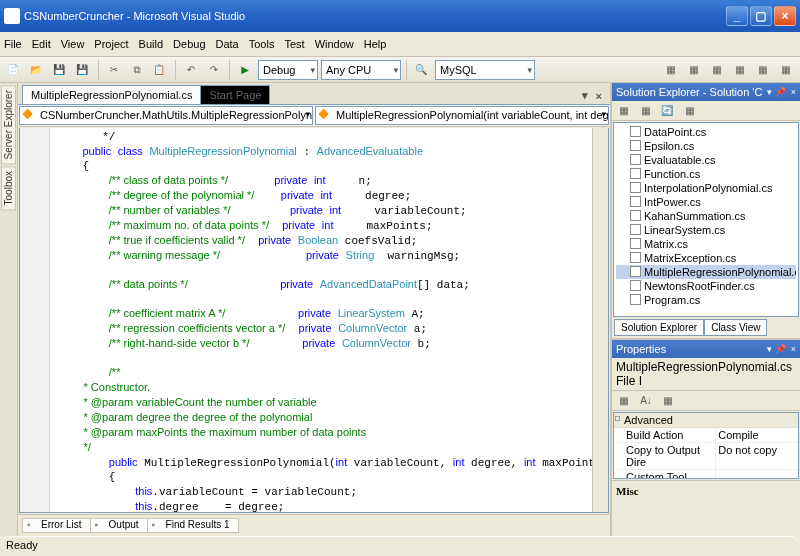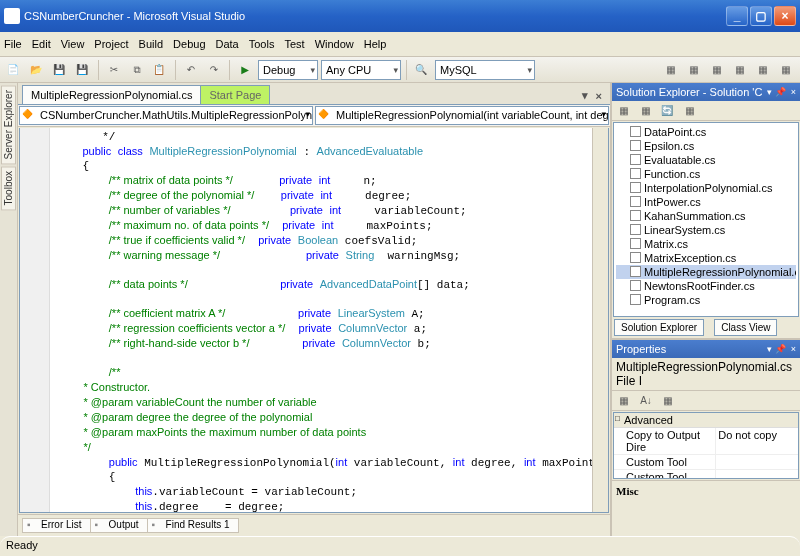--- a/index.html
+++ b/index.html
@@ -17,21 +17,21 @@
 .tb-btn { width: 20px; height: 20px; border: 1px solid transparent; display:flex;align-items:center;justify-content:center; font-size:10px; color:#5a5a5a;}
 .tb-drop { height: 20px; border: 1px solid #7f9db9; background: #fff; padding: 0 14px 0 4px; position:relative; min-width:60px; display:flex;align-items:center;}
 .tb-drop::after { content:"▾"; position:absolute; right:2px; font-size:9px; color:#555;}
 .tb-sep { width:1px; height:20px; background:#cac3b5; margin:0 2px;}
 .main { flex: 1; display: flex; min-height: 0; }
 .leftrail { width: 18px; background: #e6e3d5; border-right: 1px solid #cac3b5; display:flex; flex-direction:column; align-items:center; gap:2px; padding-top:2px;}
 .leftrail .rail-tab { writing-mode: vertical-lr; transform: rotate(180deg); padding:4px 1px; font-size:10px; color:#333; background:#f5f3ea; border:1px solid #cac3b5;}
 .editor-area { flex: 1; display: flex; flex-direction: column; border-right: 2px solid #cac3b5; min-width:0; }
 .doc-tabs { height: 22px; background: #e6e3d5; display: flex; align-items: end; padding: 2px 4px 0; gap: 0; border-bottom: 1px solid #7f9db9;}
 .doc-tab { padding: 3px 8px; background: #fcfcfa; border: 1px solid #7f9db9; border-bottom: none; font-size: 11px; margin-right:-1px;}
-.doc-tab.inactive { background:#bef264; color:#666;}
+.doc-tab.inactive { background:#000000; color:#666;}
 .doc-tabs .spacer { flex:1; }
 .doc-x { padding:2px 4px; color:#555; font-weight:bold;}
 .nav-combos { height: 22px; display: flex; border-bottom: 1px solid #cac3b5; background:#f4f3ee;}
 .nav-combo { flex:1; border: 1px solid #7f9db9; margin: 1px; background:#fff; padding:2px 4px 2px 20px; position:relative; overflow:hidden; white-space:nowrap;}
 .nav-combo::before { content:"🔶"; position:absolute; left:2px; font-size:9px;}
 .nav-combo::after { content:"▾"; position:absolute; right:2px; font-size:9px; }
 .code-wrap { flex:1; display:flex; overflow:hidden; background:#fff; border:1px solid #7f9db9; margin:1px; border-top:none;}
 .gutter { width:30px; background:#f0f0f0; border-right:1px solid #ddd; }
 pre.code { flex:1; font-family: Consolas, 'Courier New', monospace; font-size: 11px; line-height: 14px; padding: 2px 0 2px 6px; white-space: pre; overflow: hidden; color:#000;}
 .kw { color:#0000ff; }
@@ -39,21 +39,21 @@
 .cm { color:#008000; }
 .right-panels { width: 188px; display: flex; flex-direction: column; }
 .panel-titlebar { height: 18px; background: linear-gradient(to bottom,#4a7dce,#3a6ab8); color:#fff; display:flex; align-items:center; padding:0 4px; font-size:11px; gap:4px;}
 .panel-titlebar .ptitle { flex:1; overflow:hidden; white-space:nowrap;}
 .panel-titlebar .pbtn { font-size:9px; cursor:default;}
 .panel-toolbar { height: 20px; background:#ece9d8; border-bottom:1px solid #cac3b5; display:flex; align-items:center; padding:0 2px; gap:2px;}
 .tree { flex:1; background:#fff; border:1px solid #7f9db9; margin:1px; overflow-y:auto; padding:2px; font-size:11px; min-height:0;}
 .tree-item { padding:1px 0 1px 28px; white-space:nowrap; position:relative; overflow:hidden;}
 .tree-item .ico { position:absolute; left:14px; width:11px; height:11px; background:#fff; border:1px solid #888; top:1px;}
 .tree-item.sel { background:#c1d2ee; }
-.panel-bottom-tabs { height:20px; background:#ece9d8; display:flex; align-items:center; padding:0 2px; gap:10px;}
+.panel-bottom-tabs { height:20px; background:#ece9d8; display:flex; align-items:center; padding:0 2px; gap:0;}
 .panel-bottom-tabs .ptab { padding:2px 6px; background:#fcfcfa; border:1px solid #7f9db9; font-size:10px;}
 .props { background:#fff; border:1px solid #7f9db9; margin:1px; flex:1; overflow:auto; font-size:10px;}
 .props-header { background:#ece9d8; padding:2px 4px; border-bottom:1px solid #cac3b5; font-size:12px;}
 .props-tools { height:20px; background:#ece9d8; border-bottom:1px solid #cac3b5; display:flex; padding:0 2px; gap:2px; align-items:center;}
 .props-cat { background:#ece9d8; padding:1px 2px 1px 10px; font-weight:normal; border-bottom:1px solid #ddd; position:relative;}
 .props-cat::before { content:"□"; position:absolute; left:1px; font-size:8px;}
 .props-row { display:flex; border-bottom:1px solid #eee;}
 .props-row .k { width:55%; padding:1px 2px 1px 12px; background:#fff;}
 .props-row .v { width:45%; padding:1px 2px; border-left:1px solid #eee; overflow:hidden; white-space:nowrap;}
 .props-desc { height:56px; background:#ece9d8; border-top:1px solid #cac3b5; padding:4px; font-weight:bold;font-family:Liberation Serif, serif;}
@@ -136,21 +136,21 @@
     </div>
     <div class="nav-combos">
       <div class="nav-combo">CSNumberCruncher.MathUtils.MultipleRegressionPolynomial</div>
       <div class="nav-combo">MultipleRegressionPolynomial(int variableCount, int degree, int maxPo</div>
     </div>
     <div class="code-wrap">
       <div class="gutter"></div>
 <pre class="code">       */
     <span class="kw">public</span> <span class="kw">class</span> <span class="typ">MultipleRegressionPolynomial</span> : <span class="typ">AdvancedEvaluatable</span>
     {
-        <span class="cm">/** matrix of data points */</span>       <span class="kw">private</span> <span class="kw">int</span>     n;
+        <span class="cm">/** class of data points */</span>       <span class="kw">private</span> <span class="kw">int</span>     n;
         <span class="cm">/** degree of the polynomial */</span>    <span class="kw">private</span> <span class="kw">int</span>     degree;
         <span class="cm">/** number of variables */</span>         <span class="kw">private</span> <span class="kw">int</span>     variableCount;
         <span class="cm">/** maximum no. of data points */</span>  <span class="kw">private</span> <span class="kw">int</span>     maxPoints;
         <span class="cm">/** true if coefficients valid */</span>  <span class="kw">private</span> <span class="typ">Boolean</span> coefsValid;
         <span class="cm">/** warning message */</span>             <span class="kw">private</span> <span class="typ">String</span>  warningMsg;
 
         <span class="cm">/** data points */</span>              <span class="kw">private</span> <span class="typ">AdvancedDataPoint</span>[] data;
 
         <span class="cm">/** coefficient matrix A */</span>           <span class="kw">private</span> <span class="typ">LinearSystem</span> A;
         <span class="cm">/** regression coefficients vector a */</span>  <span class="kw">private</span> <span class="typ">ColumnVector</span> a;
@@ -223,20 +223,24 @@
       </div>
       <div class="props-header">MultipleRegressionPolynomial.cs File I</div>
       <div class="props-tools">
         <div class="tb-btn">▦</div>
         <div class="tb-btn">A↓</div>
         <div class="tb-btn">▦</div>
       </div>
       <div class="props">
         <div class="props-cat">Advanced</div>
         <div class="props-row">
+            <div class="k">Build Action</div>
+            <div class="v">Compile</div>
+          </div>
+        <div class="props-row">
             <div class="k">Copy to Output Dire</div>
             <div class="v">Do not copy</div>
           </div>
         <div class="props-row">
             <div class="k">Custom Tool</div>
             <div class="v"></div>
           </div>
         <div class="props-row">
             <div class="k">Custom Tool Names</div>
             <div class="v"></div>

